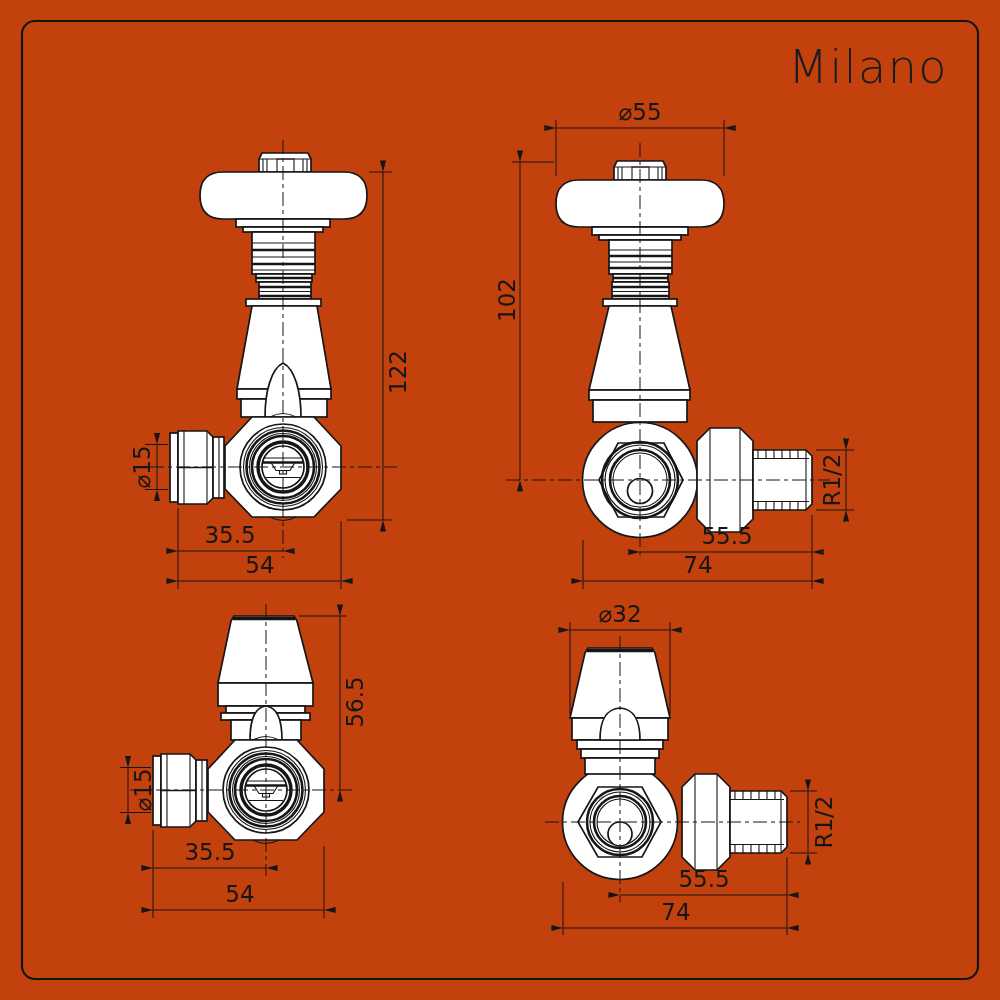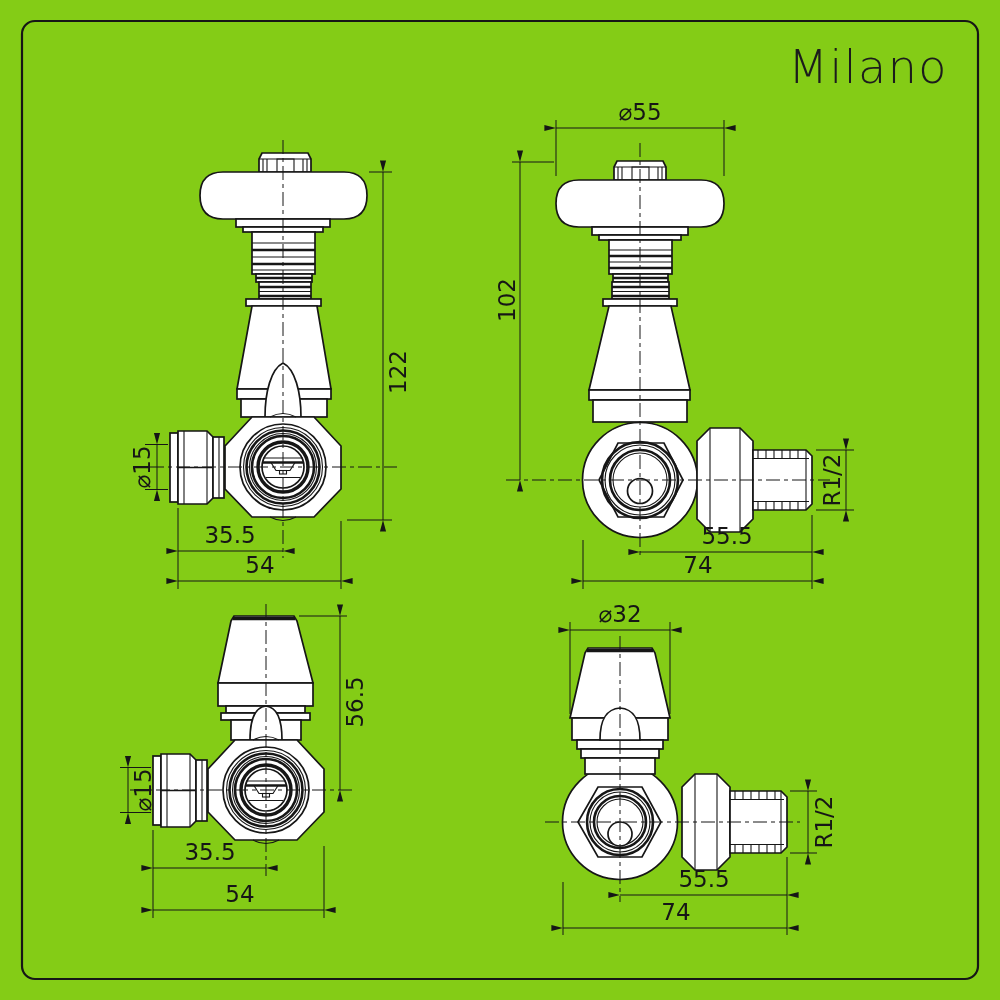--- a/index.html
+++ b/index.html
@@ -1,16 +1,16 @@
 <!DOCTYPE html>
 <html><head>
 <meta charset="utf-8">
 <style>
   html,body{margin:0;padding:0;background:#ffffff;}
-  .page{width:1000px;height:1000px;position:relative;background:#84cc16;}
+  .page{width:1000px;height:1000px;position:relative;background:#c2410c;}
   svg{display:block;}
   .s  {stroke:#161616;fill:#ffffff;stroke-width:1.7;stroke-linejoin:miter;}
   .sn {stroke:#161616;fill:none;stroke-width:1.7;}
   .t1 {stroke:#161616;fill:none;stroke-width:1.1;}
   .t2 {stroke:#161616;fill:none;stroke-width:2.6;}
   .t3 {stroke:#161616;fill:none;stroke-width:3.4;}
   .d  {stroke:#161616;fill:none;stroke-width:1;}
   .cl {stroke:#161616;fill:none;stroke-width:1;stroke-dasharray:14 4 4 4;}
   .dim{font-family:"DejaVu Sans",sans-serif;font-size:23px;fill:#161616;}
   .logo{font-family:"DejaVu Sans","Liberation Sans",sans-serif;font-size:46px;font-weight:300;letter-spacing:1.5px;fill:#1c1c1c;}

